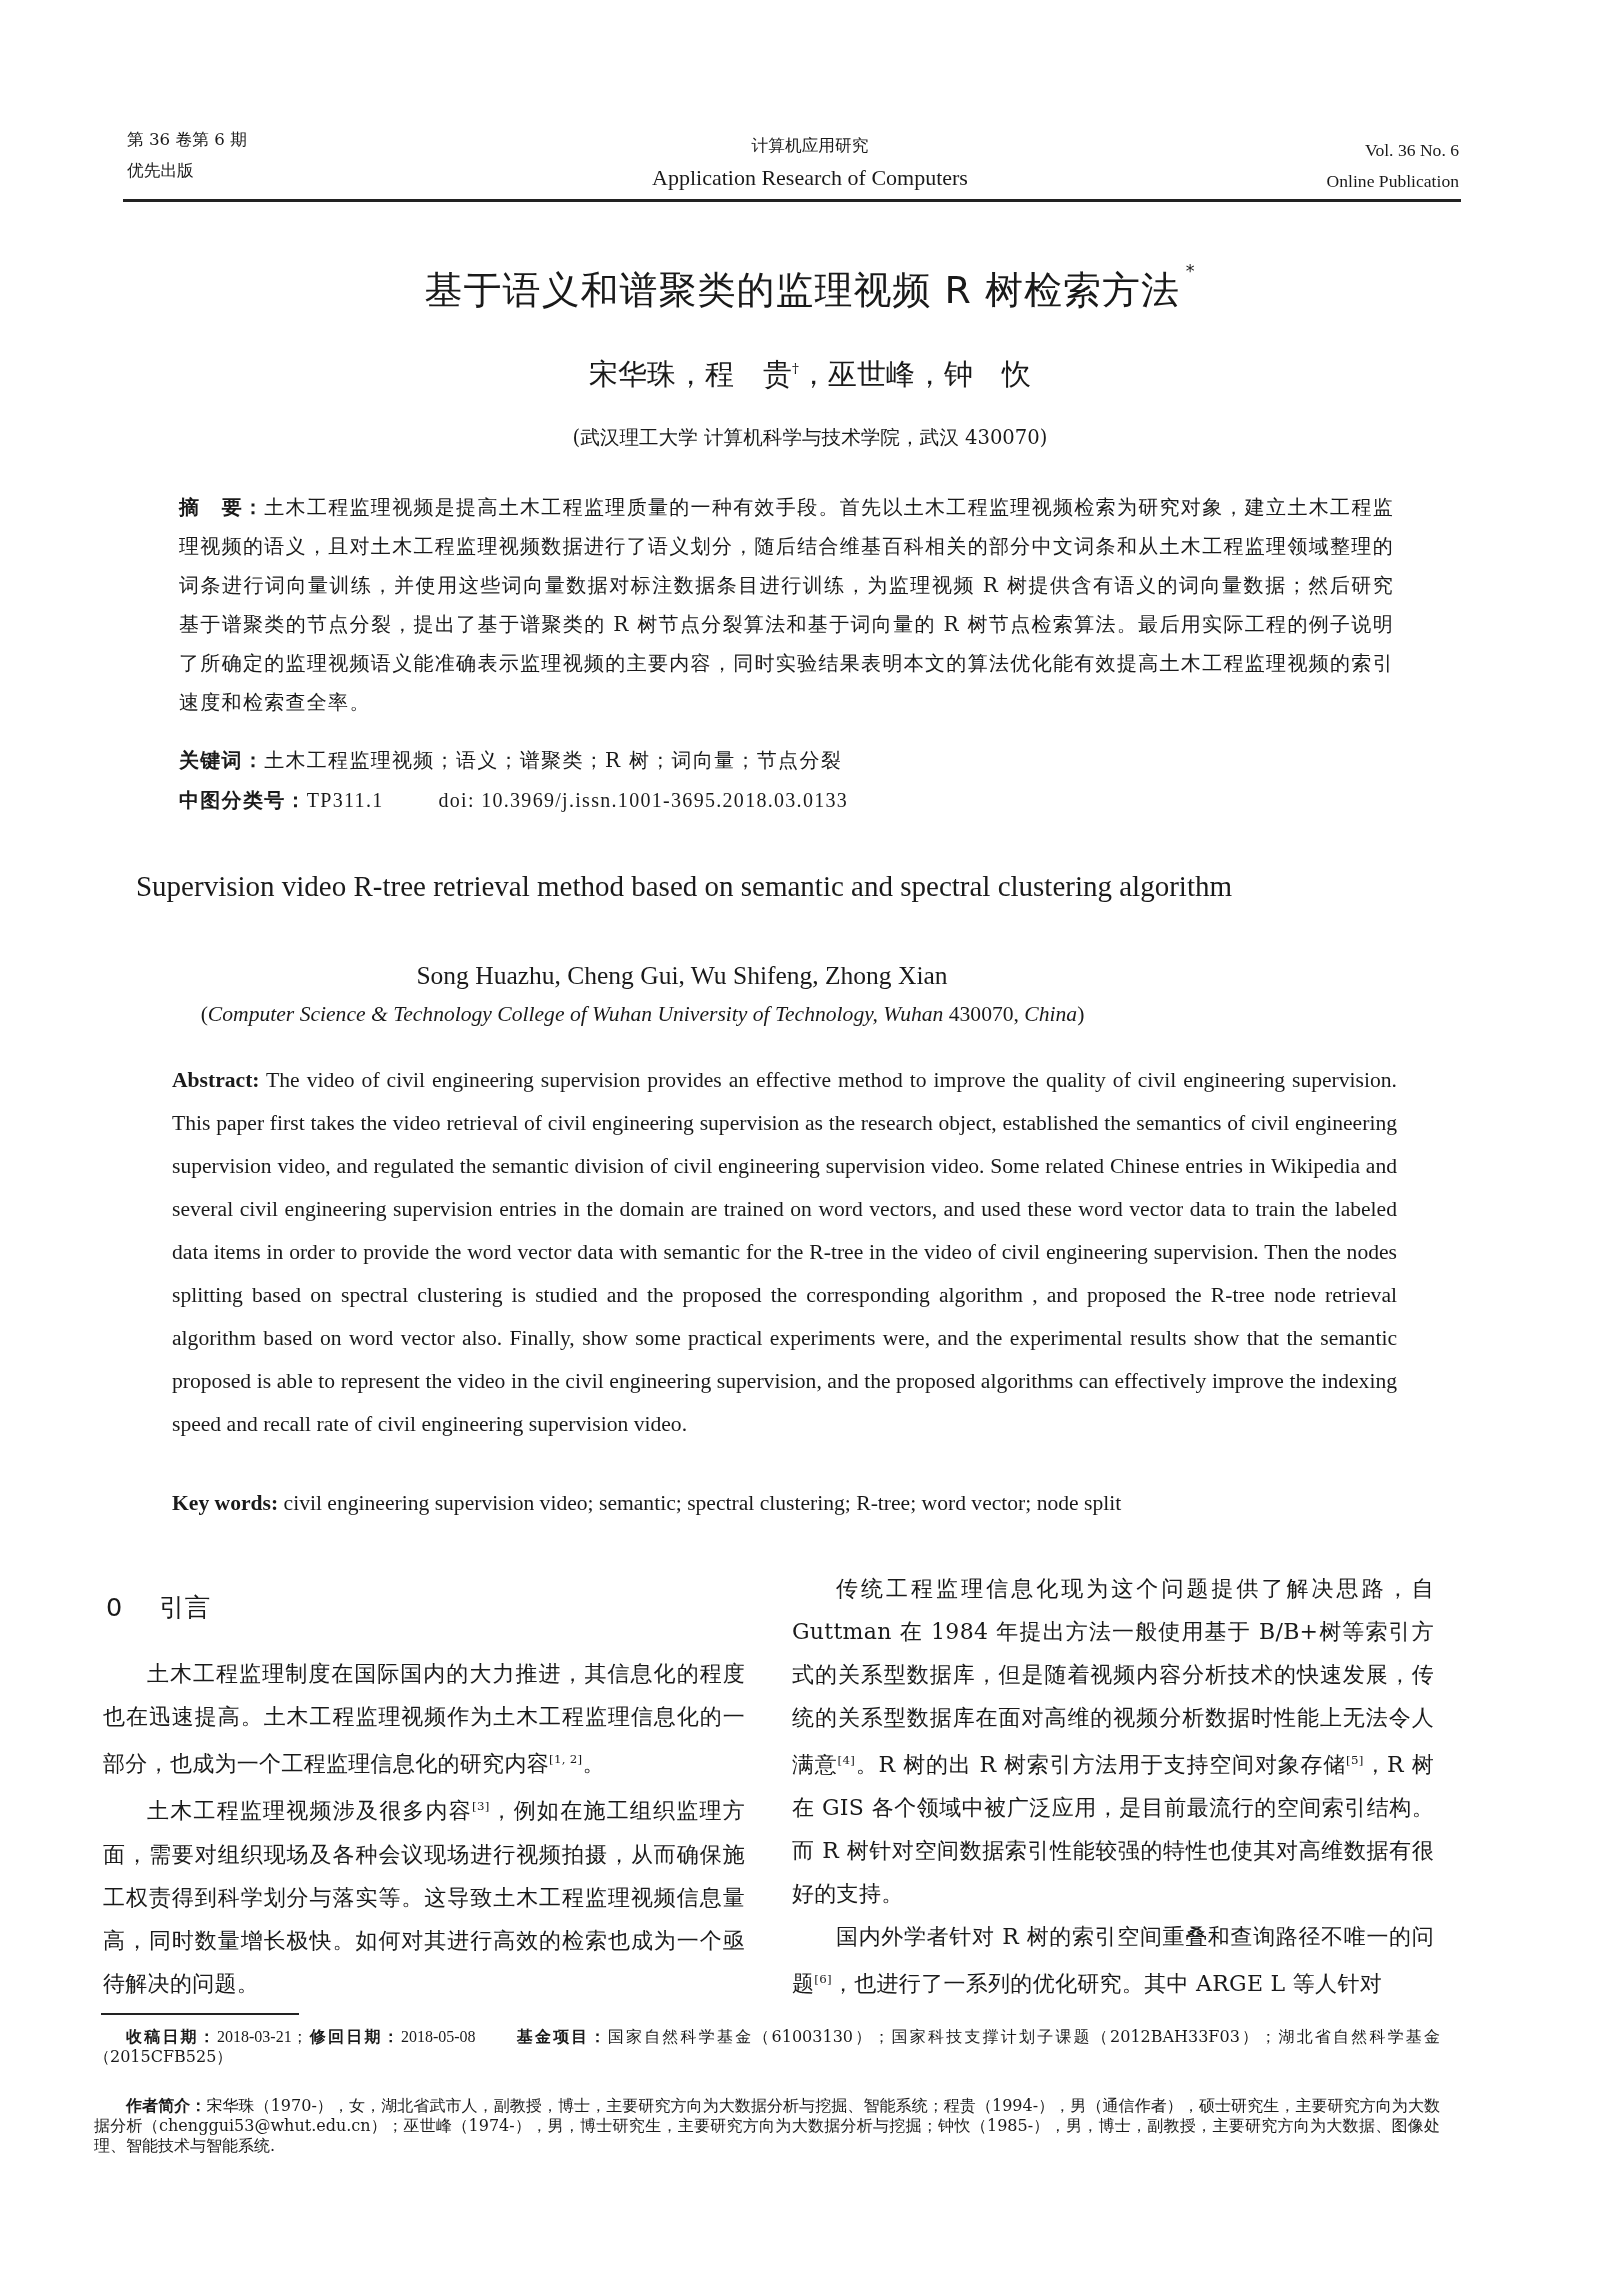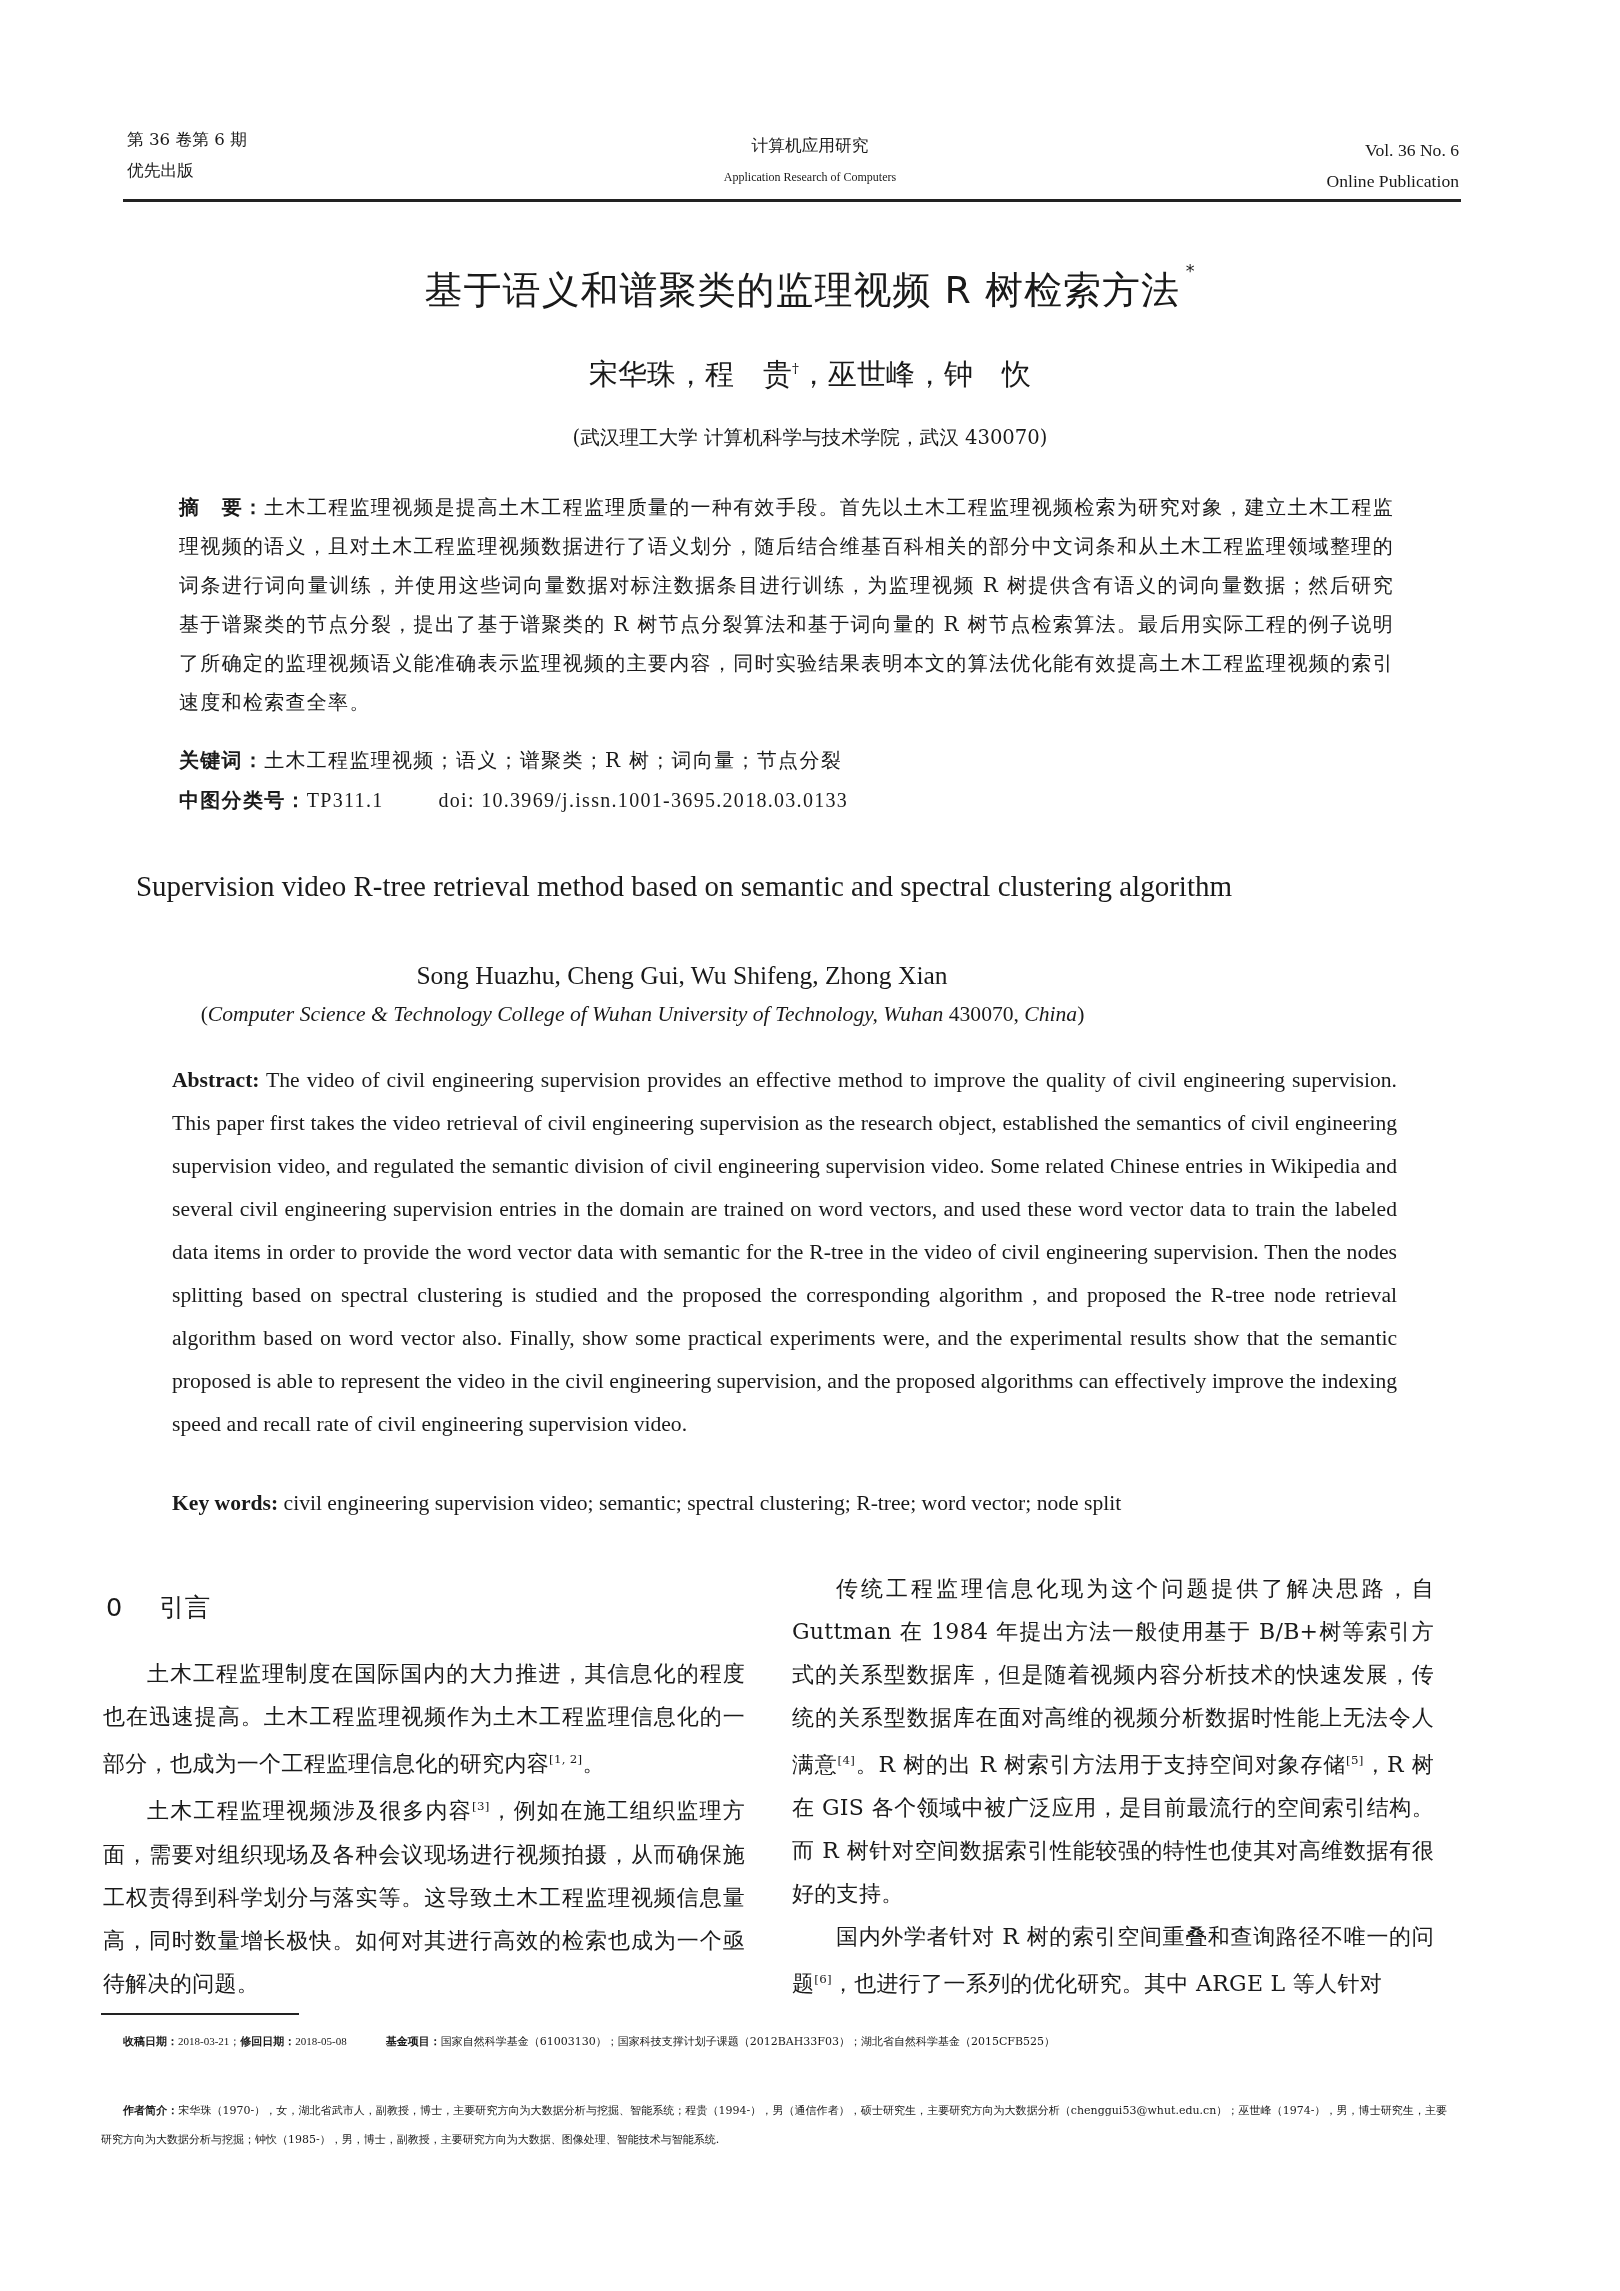--- a/index.html
+++ b/index.html
@@ -22,31 +22,31 @@
   #en-affil { left:0; width:1285px; top:1002px; text-align:center; font-size:21.6px; font-family:"Liberation Serif", serif; font-style:italic; }
   #en-affil .up { font-style:normal; }
   .en-abs { left:172px; width:1225px; font-family:"Liberation Serif", serif; font-size:21.6px; line-height:43px; text-align:justify; }
   .en-abs b { font-weight:bold; }
   .sec-head { font-family:"DejaVu Sans", sans-serif; font-size:25.5px; }
   .col { font-family:"DejaVu Serif", serif; font-size:22px; line-height:43px; text-align:justify; width:642px; letter-spacing:0.3px; }
   .col p { margin:0; }
   .col .ind { text-indent:2em; }
   .col sup { font-size:11.8px; }
   #fn-rule { left:101px; top:2013px; width:198px; height:2px; background:#222; }
-  .fn { left:101px; width:1346px; font-size:11px; line-height:29px; text-align:justify; }
+  .fn { left:94px; width:1346px; font-size:16px; line-height:20px; text-align:justify; }
   .fn b { font-family:"DejaVu Sans", sans-serif; font-weight:bold; }
   .fn .ind { text-indent:2em; margin:0; }
 </style>
 </head>
 <body>
 
 <div class="abs hdr" style="left:127px; top:129px;">第 36 卷第 6 期</div>
 <div class="abs hdr" style="left:127px; top:160px;">优先出版</div>
 <div class="abs hdr" style="left:0; width:1620px; top:135px; text-align:center;">计算机应用研究</div>
-<div class="abs hdr serif-en" style="left:0; width:1620px; top:167px; text-align:center; font-size:12px;">Application Research of Computers</div>
+<div class="abs hdr serif-en" style="left:0; width:1620px; top:167px; text-align:center; font-size:22px;">Application Research of Computers</div>
 <div class="abs hdr serif-en" style="right:161px; top:140px; text-align:right; font-size:17.6px;">Vol. 36 No. 6</div>
 <div class="abs hdr serif-en" style="right:161px; top:171px; text-align:right; font-size:17.6px;">Online Publication</div>
 <div id="hdr-rule" class="abs"></div>
 
 <div id="title-cn" class="abs"><span>基于语义和谱聚类的监理视频 R 树检索方法</span><sup>*</sup></div>
 <div id="authors-cn" class="abs"><span>宋华珠，</span><span>程　贵</span><sup>†</sup><span>，巫世峰，</span><span>钟　忺</span></div>
 <div id="affil-cn" class="abs">(武汉理工大学 计算机科学与技术学院，武汉 430070)</div>
 
 <div class="abs cn-abs" style="top:488px;"><b>摘　要：</b><span>土木工程监理视频是提高土木工程监理质量的一种有效手段。首先以土木工程监理视频检索为研究对象，建立土木工程监理视频的语义，且对土木工程监理视频数据进行了语义划分，随后结合维基百科相关的部分中文词条和从土木工程监理领域整理的词条进行词向量训练，并使用这些词向量数据对标注数据条目进行训练，为监理视频 R 树提供含有语义的词向量数据；然后研究基于谱聚类的节点分裂，提出了基于谱聚类的 R 树节点分裂算法和基于词向量的 R 树节点检索算法。最后用实际工程的例子说明了所确定的监理视频语义能准确表示监理视频的主要内容，同时实验结果表明本文的算法优化能有效提高土木工程监理视频的索引速度和检索查全率。</span></div>
 <div class="abs cn-abs" style="top:741px;"><b>关键词：</b><span>土木工程监理视频；语义；谱聚类；R 树；词向量；节点分裂</span></div>

